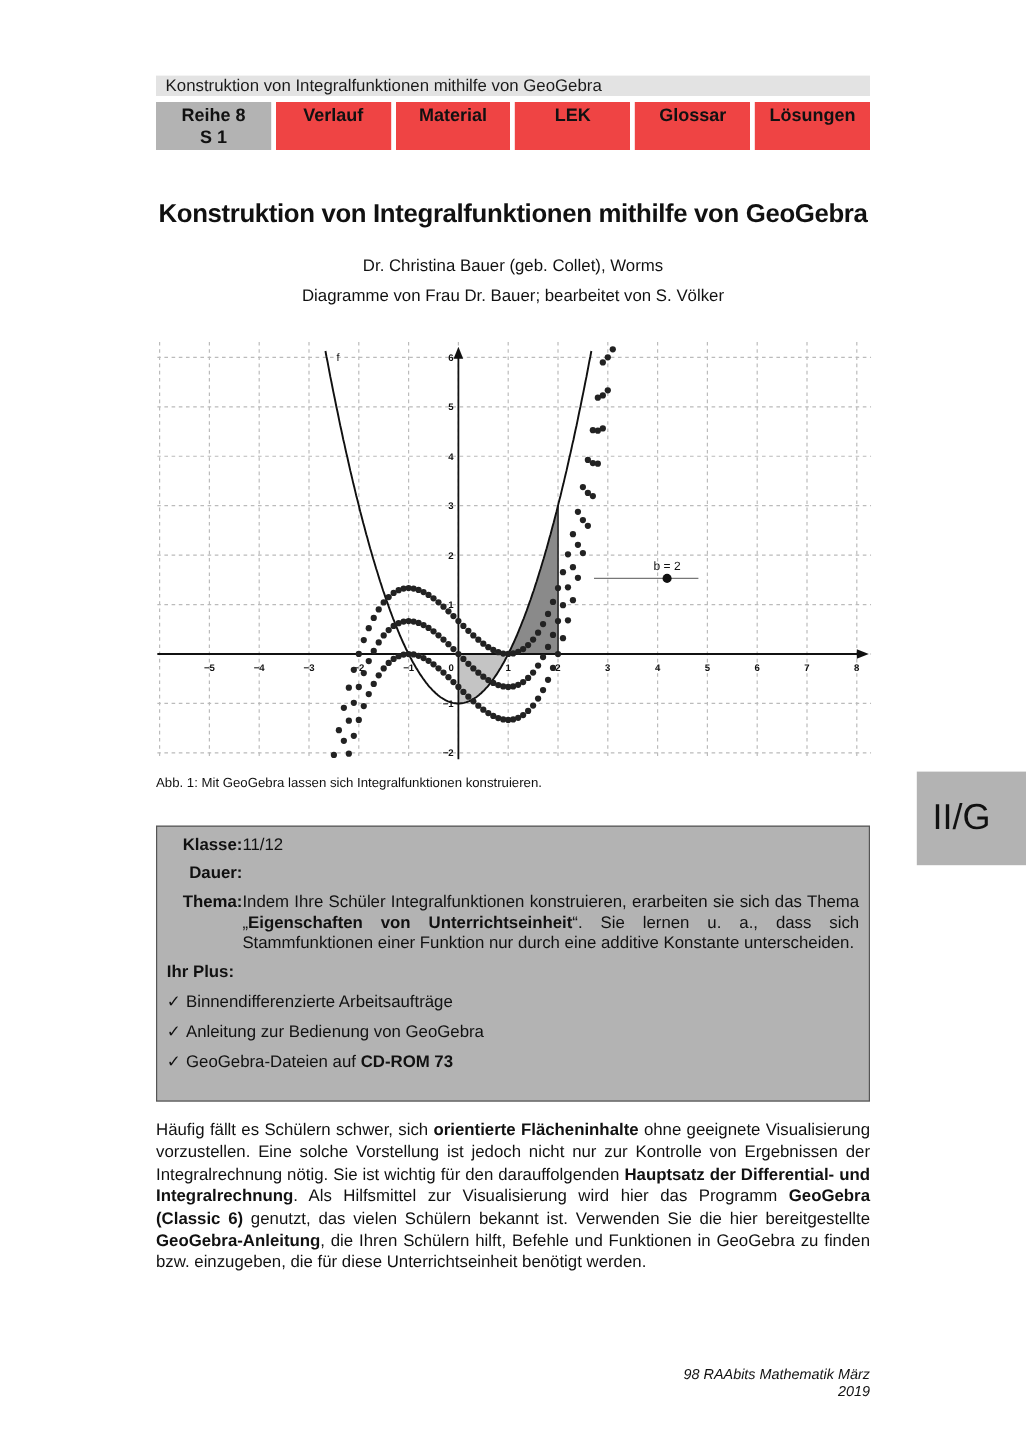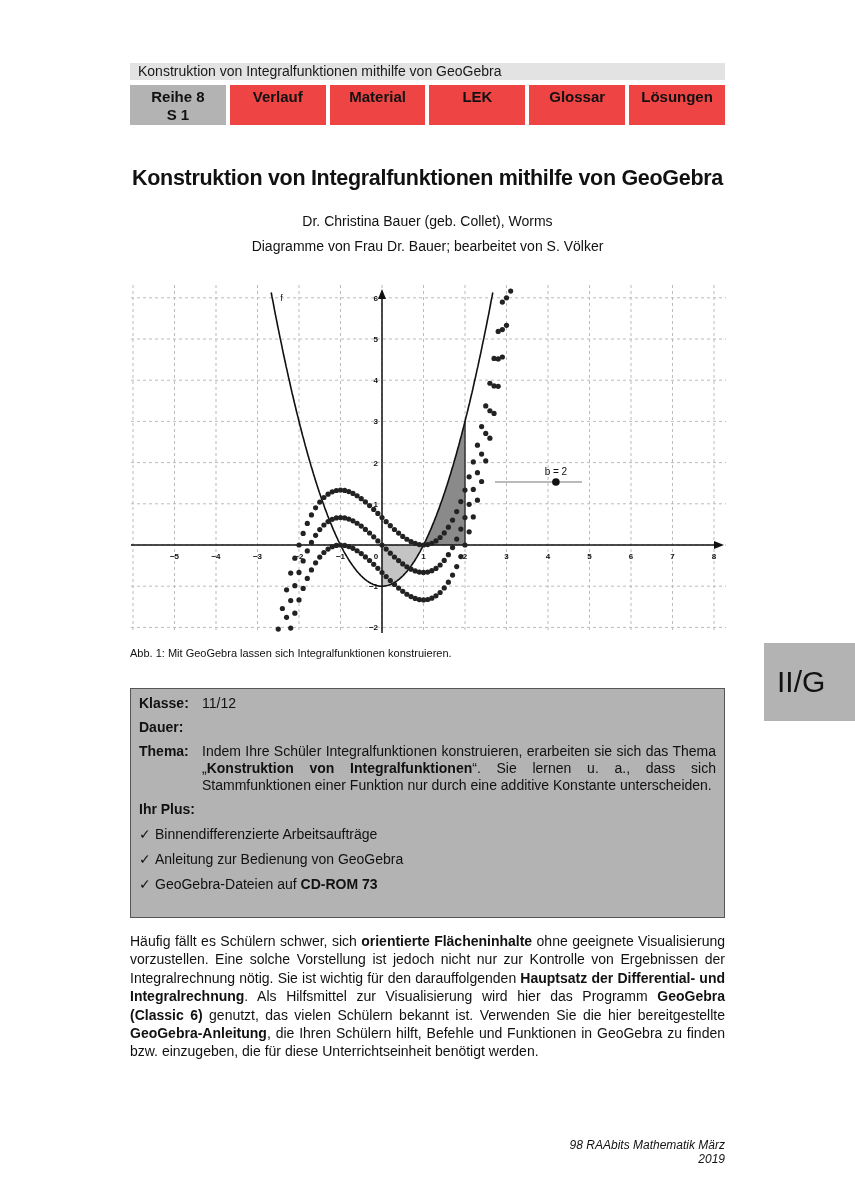--- a/index.html
+++ b/index.html
@@ -16,21 +16,21 @@
            font-size: 21.5px; font-weight: bold; letter-spacing: -0.3px; }
   .author { position: absolute; left: 130px; top: 213px; width: 595px; text-align: center; font-size: 14px; }
   .credits { position: absolute; left: 130px; top: 238px; width: 595px; text-align: center; font-size: 14px; }
   .graph { position: absolute; left: 131px; top: 285px; width: 595px; height: 348px; }
   .caption { position: absolute; left: 130px; top: 647px; font-size: 11px; }
   .sidetab { position: absolute; left: 764px; top: 643px; width: 91px; height: 78px; background: #b3b3b3;
              font-weight: normal; font-size: 30px; line-height: 78px; padding-left: 13px; box-sizing: border-box; }
   .infobox { position: absolute; left: 130px; top: 688px; width: 595px; height: 230px; background: #b3b3b3;
              border: 1px solid #555; box-sizing: border-box; padding: 6px 8px; font-size: 14px; }
   .row { display: flex; margin-bottom: 7px; line-height: 17px; }
-  .row .lbl { width: 63px; flex: none; font-weight: bold; }
+  .row .lbl { width: 63px; flex: none; font-weight: bold; text-align: right; }
   .row .val { flex: 1; text-align: justify; }
   .plus-head { font-weight: bold; margin-top: 2px; margin-bottom: 8px; line-height: 17px; }
   .plus-item { line-height: 17px; margin-bottom: 8px; }
   .plus-item .chk { display: inline-block; width: 16px; }
   .body-text { position: absolute; left: 130px; top: 932px; width: 595px; font-size: 14px; line-height: 18.4px;
                text-align: justify; }
   .footer { position: absolute; left: 540px; top: 1138px; width: 185px; text-align: right; font-size: 12px; font-style: italic; }
   b { font-weight: bold; }
 </style>
 </head>
@@ -299,21 +299,21 @@
 <div class="infobox">
   <div class="row">
     <span class="lbl">Klasse:</span>
     <span class="val">11/12</span>
   </div>
   <div class="row">
     <span class="lbl">Dauer:</span>
   </div>
   <div class="row">
     <span class="lbl">Thema:</span>
-    <span class="val"><span>Indem Ihre Schüler Integralfunktionen konstruieren, erarbeiten sie sich das Thema „</span><b>Konstruktion von Integralfunktionen</b><span>“. Sie lernen u. a., dass sich Stammfunktionen einer Funktion nur durch eine additive Konstante unterscheiden.</span></span>
+    <span class="val"><span>Indem Ihre Schüler Integralfunktionen konstruieren, erarbeiten sie sich das Thema „</span><b>Eigenschaften von Unterrichtseinheit</b><span>“. Sie lernen u. a., dass sich Stammfunktionen einer Funktion nur durch eine additive Konstante unterscheiden.</span></span>
   </div>
   <div class="plus-head">Ihr Plus:</div>
   <div class="plus-item"><span class="chk">✓</span><span>Binnendifferenzierte Arbeitsaufträge</span></div>
   <div class="plus-item"><span class="chk">✓</span><span>Anleitung zur Bedienung von GeoGebra</span></div>
   <div class="plus-item"><span class="chk">✓</span><span>GeoGebra-Dateien auf </span><b>CD-ROM 73</b></div>
 </div>
 
 <div class="body-text"><span>Häufig fällt es Schülern schwer, sich </span><b>orientierte Flächeninhalte</b><span> ohne geeignete Visualisierung vorzustellen. Eine solche Vorstellung ist jedoch nicht nur zur Kontrolle von Ergebnissen der Integralrechnung nötig. Sie ist wichtig für den darauffolgenden </span><b>Hauptsatz der Differential- und Integralrechnung</b><span>. Als Hilfsmittel zur Visualisierung wird hier das Programm </span><b>GeoGebra (Classic 6)</b><span> genutzt, das vielen Schülern bekannt ist. Verwenden Sie die hier bereitgestellte </span><b>GeoGebra-Anleitung</b><span>, die Ihren Schülern hilft, Befehle und Funktionen in GeoGebra zu finden bzw. einzugeben, die für diese Unterrichtseinheit benötigt werden.</span></div>
 
 <div class="footer">98 RAAbits Mathematik März 2019</div>

